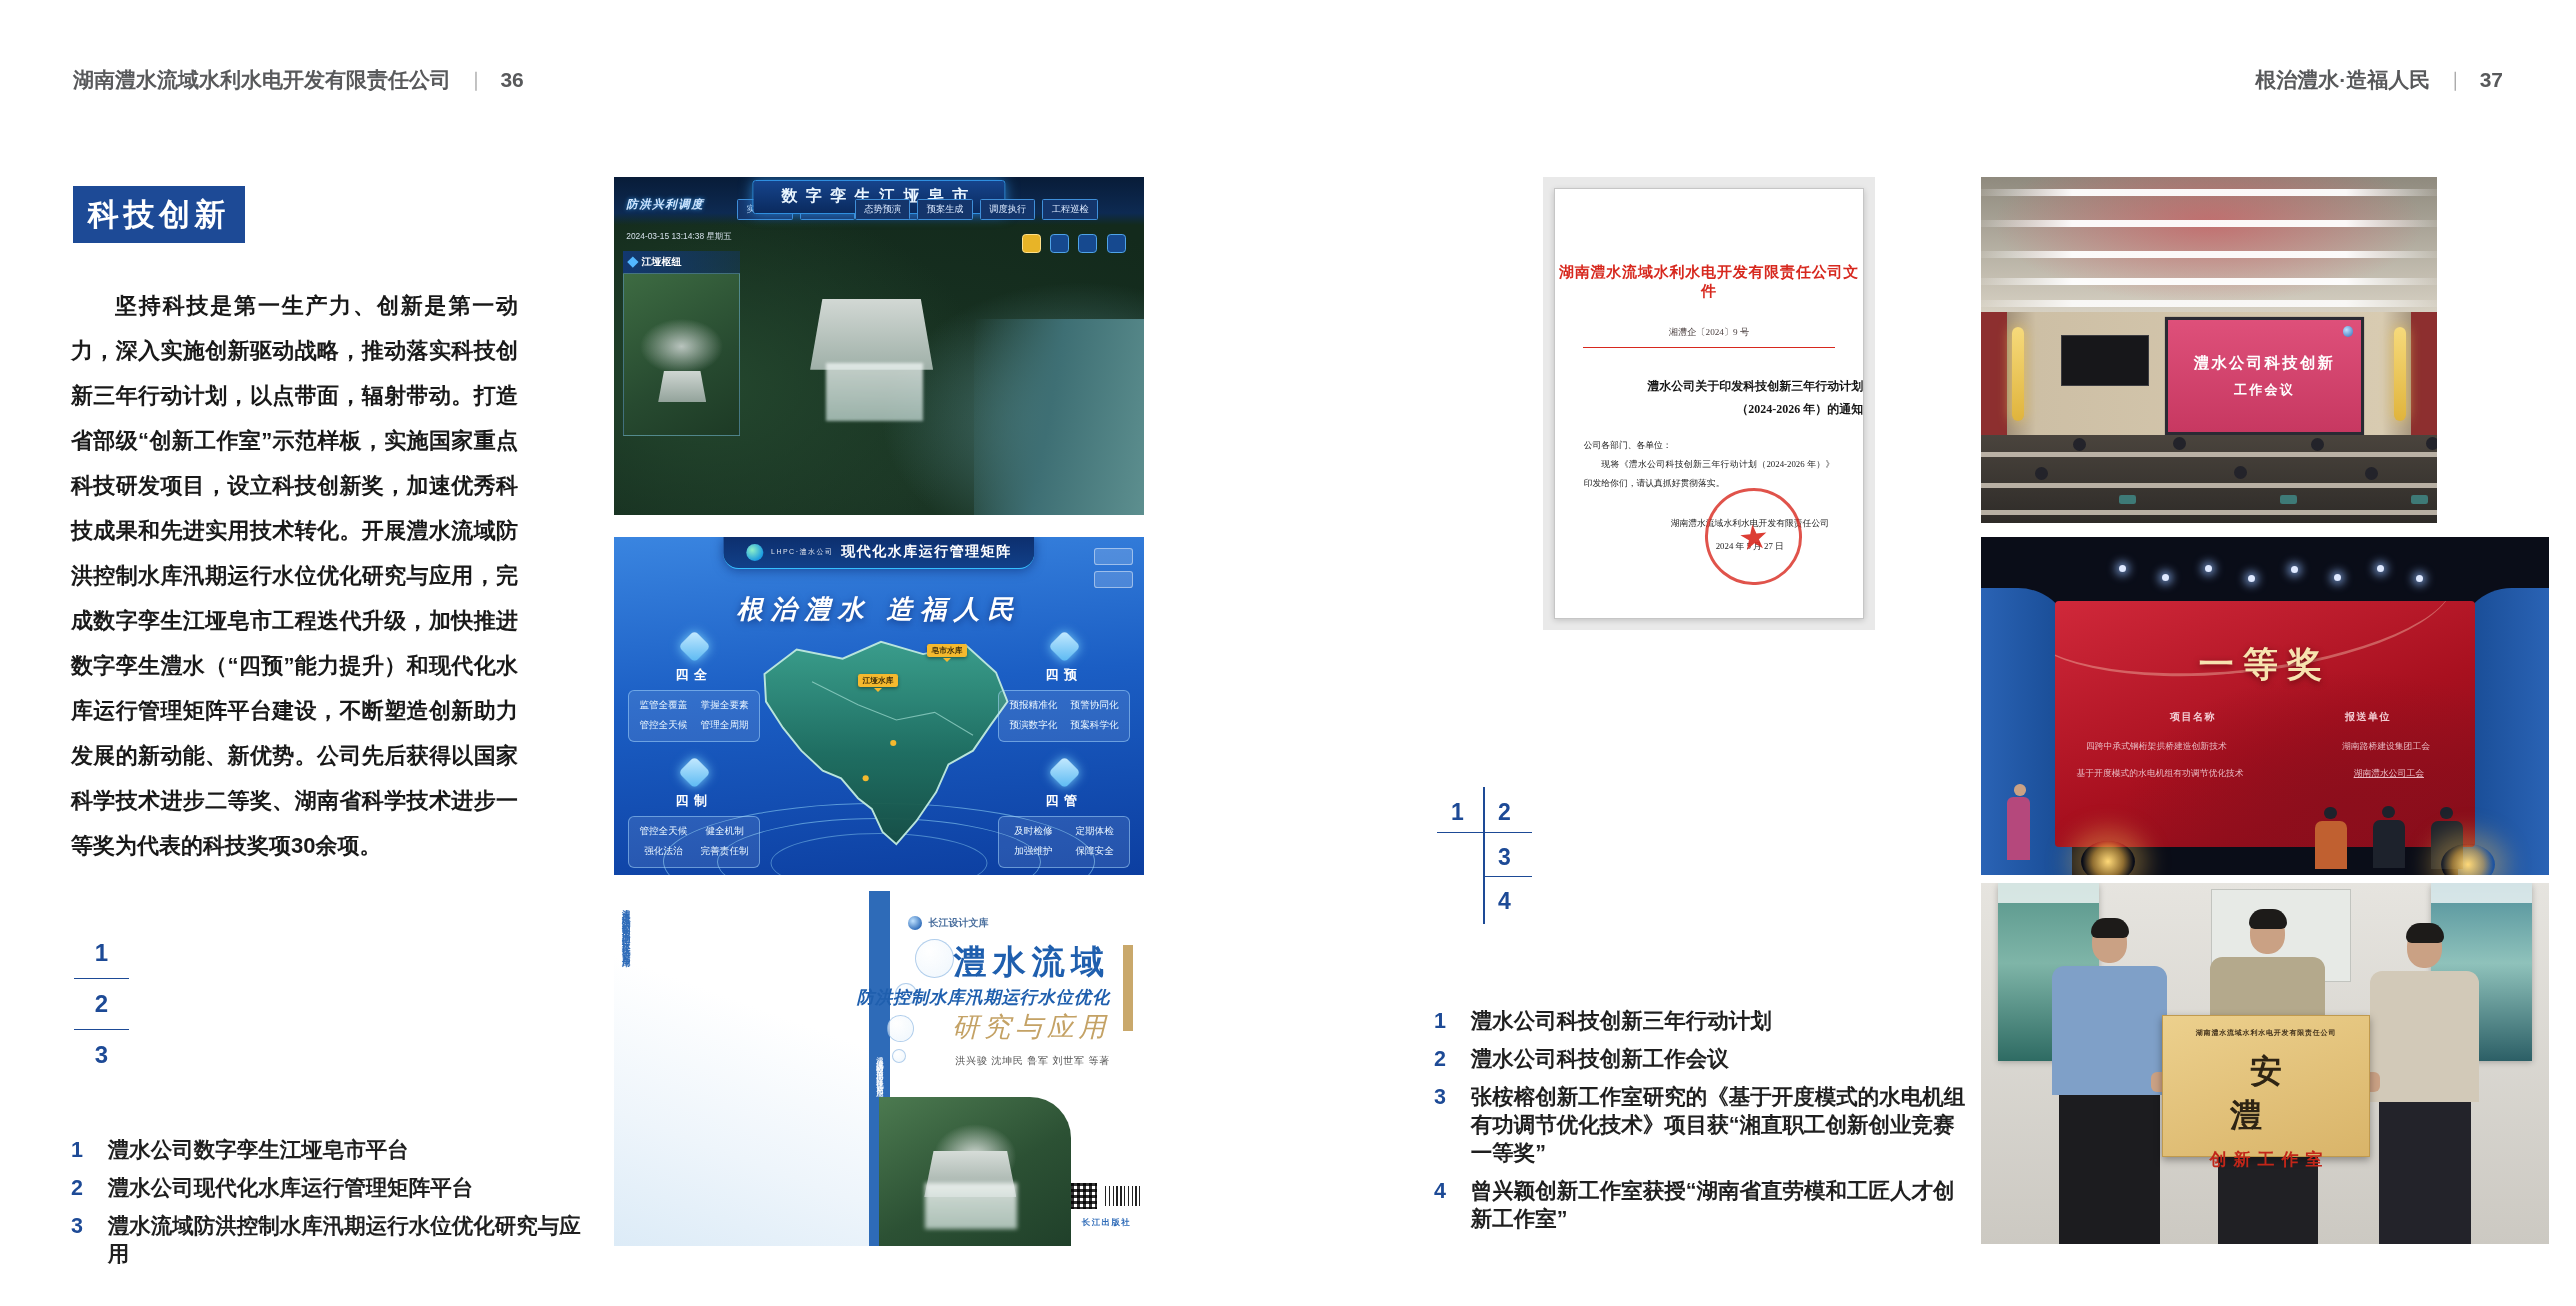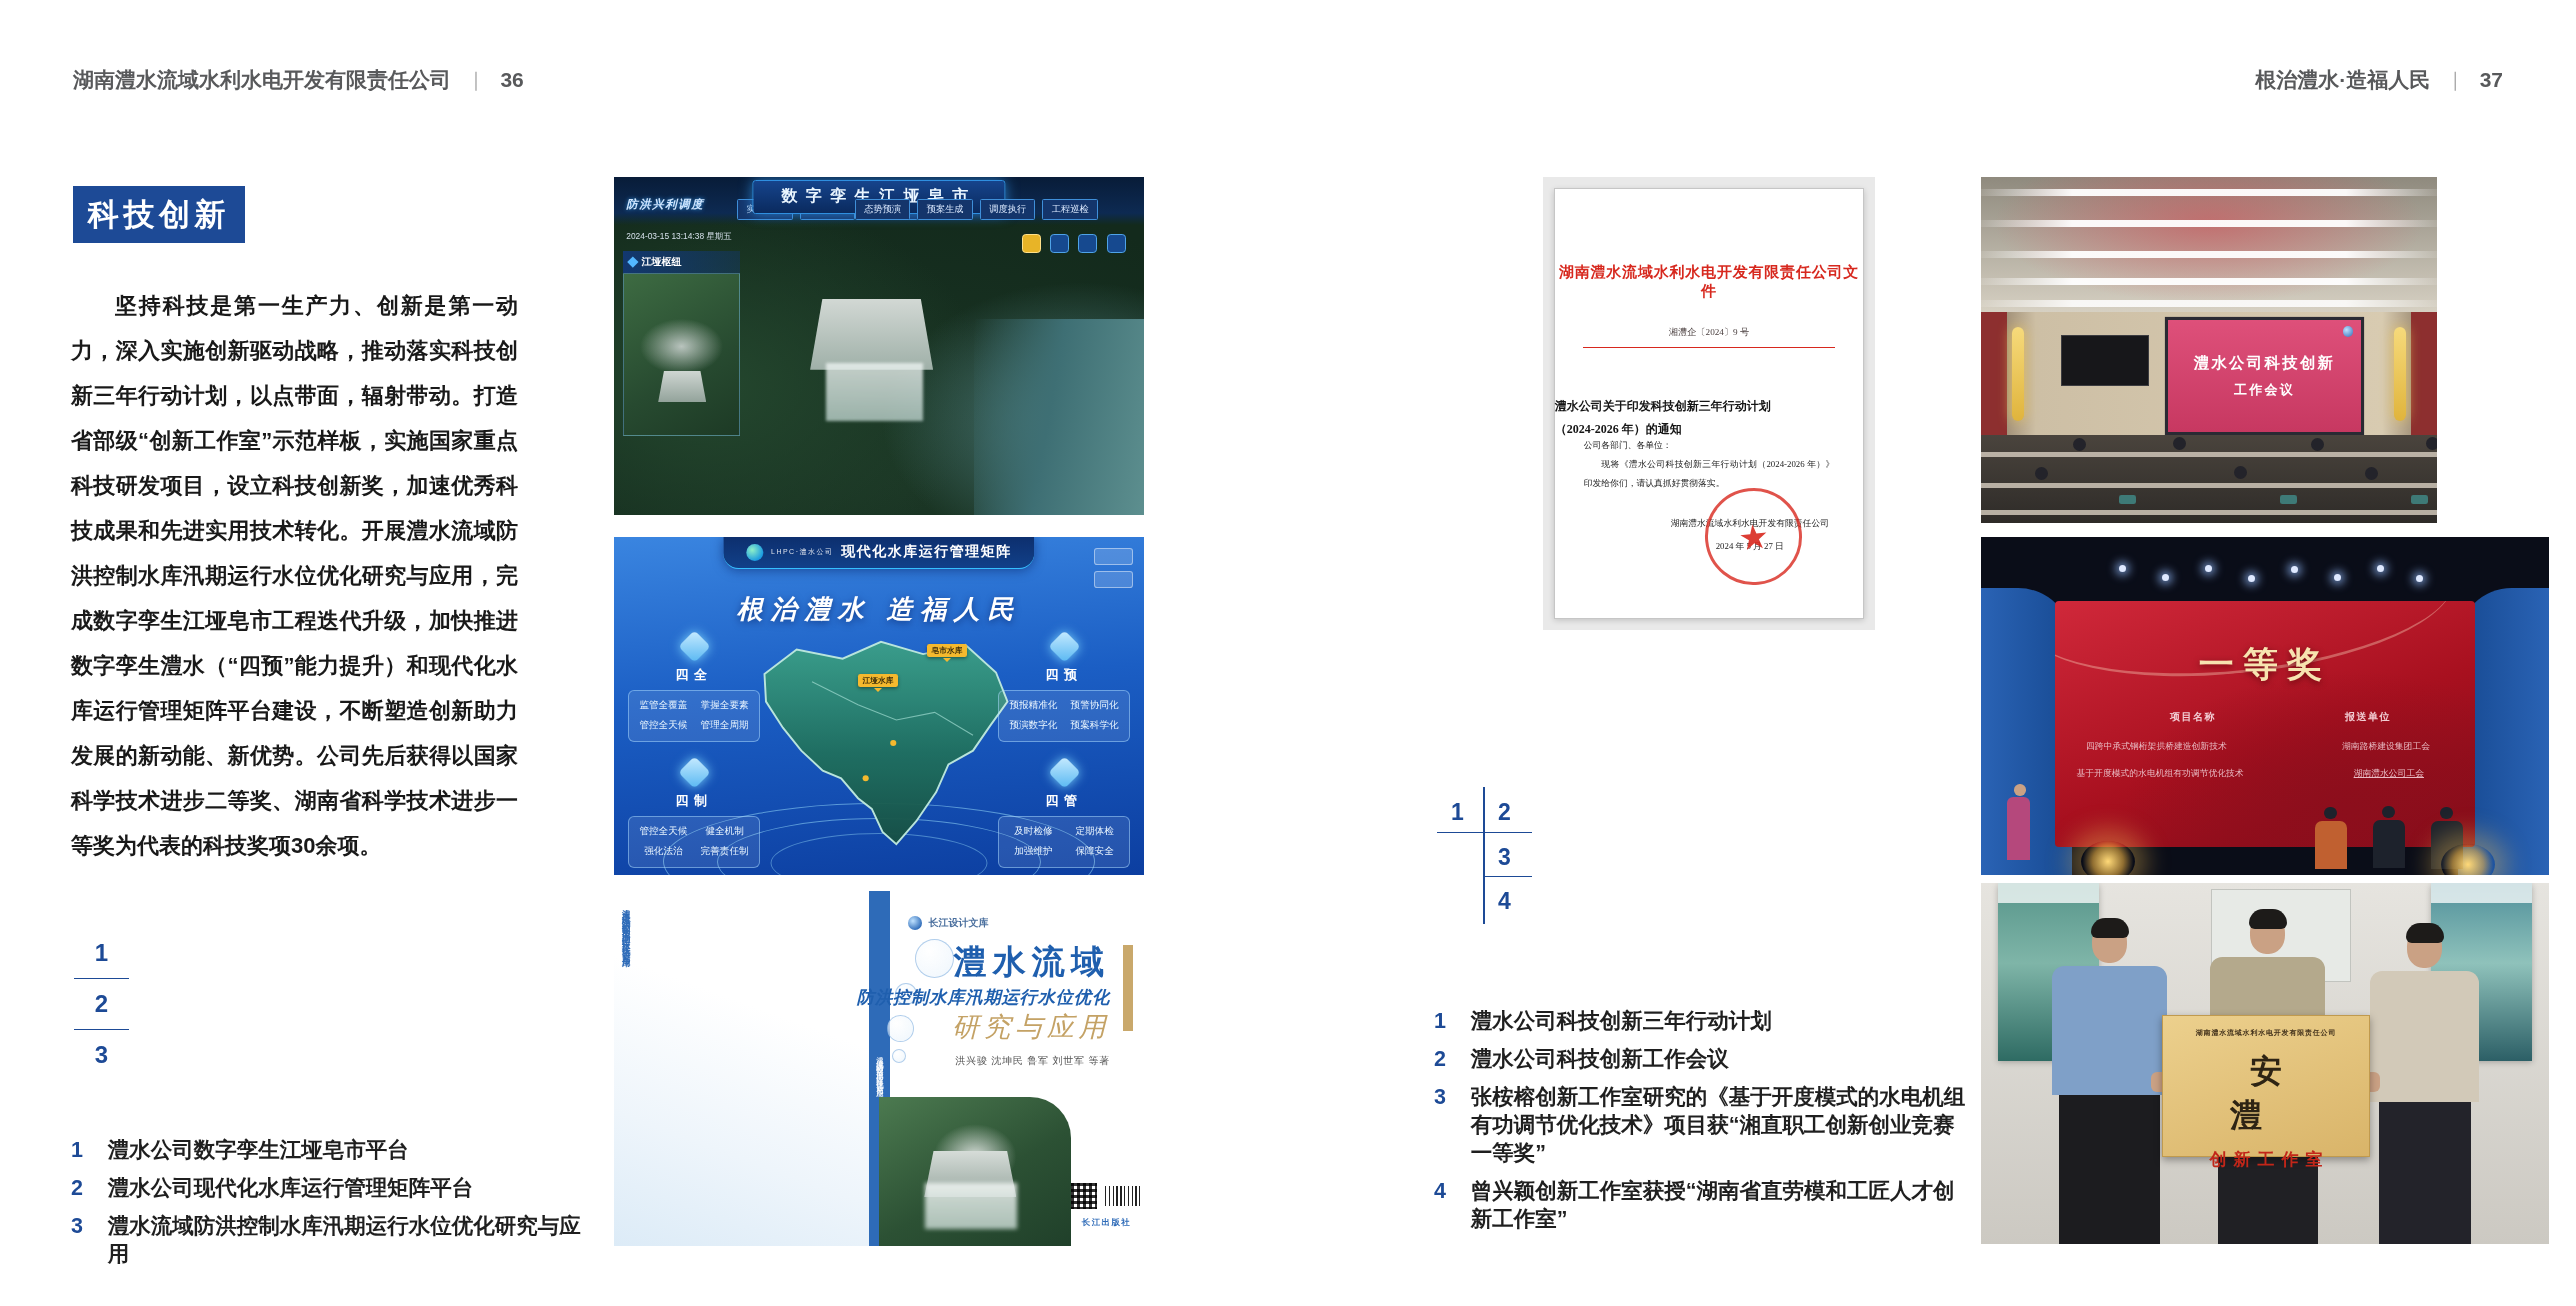--- a/index.html
+++ b/index.html
@@ -148,22 +148,22 @@
 
   
   .doc{background:#e9e9e9;}
   .doc-page{position:absolute;inset:10.7px;background:#fff;border:0.8px solid #c6c6c6;
     box-shadow:0 2.3px 6.1px rgba(0,0,0,.18);}
   .doc-title{position:absolute;left:0;right:0;top:74px;text-align:center;color:#d7281e;
     font-size:15px;font-weight:bold;letter-spacing:0.8px;font-family:"Liberation Serif","DejaVu Serif",serif;}
   .doc-no{position:absolute;left:0;right:0;top:137px;text-align:center;font-size:9.2px;color:#4a3f3f;
     font-family:"Liberation Serif","DejaVu Serif",serif;}
   .doc-rule{position:absolute;left:28px;right:28px;top:158px;height:1.5px;background:#d7281e;}
-  .doc-sub{position:absolute;left:0;right:0;text-align:left;font-size:12px;font-weight:bold;
-    color:#151515;font-family:"Liberation Serif","DejaVu Serif",serif;margin-top:20px;}
+  .doc-sub{position:absolute;left:0;right:0;text-align:right;font-size:12px;font-weight:bold;
+    color:#151515;font-family:"Liberation Serif","DejaVu Serif",serif;}
   .doc-body{position:absolute;left:29px;right:29px;top:247px;font-size:8.8px;line-height:19px;
     color:#222;font-family:"Liberation Serif","DejaVu Serif",serif;text-align:justify;}
   .doc-body .ind{text-indent:2em;}
   .doc-sign{position:absolute;left:100px;right:18.4px;top:329px;text-align:center;font-size:8.8px;
     color:#222;font-family:"Liberation Serif","DejaVu Serif",serif;}
   .doc-date{position:absolute;left:100px;right:18.4px;top:352px;text-align:center;font-size:8.8px;
     color:#222;font-family:"Liberation Serif","DejaVu Serif",serif;}
   .doc-seal{position:absolute;left:150px;top:299px;width:91px;height:91px;border-radius:50%;
     border:3.1px solid rgba(216,40,30,.8);display:flex;align-items:center;justify-content:center;
     color:rgba(216,40,30,.9);font-size:34px;transform:rotate(-6deg);}

